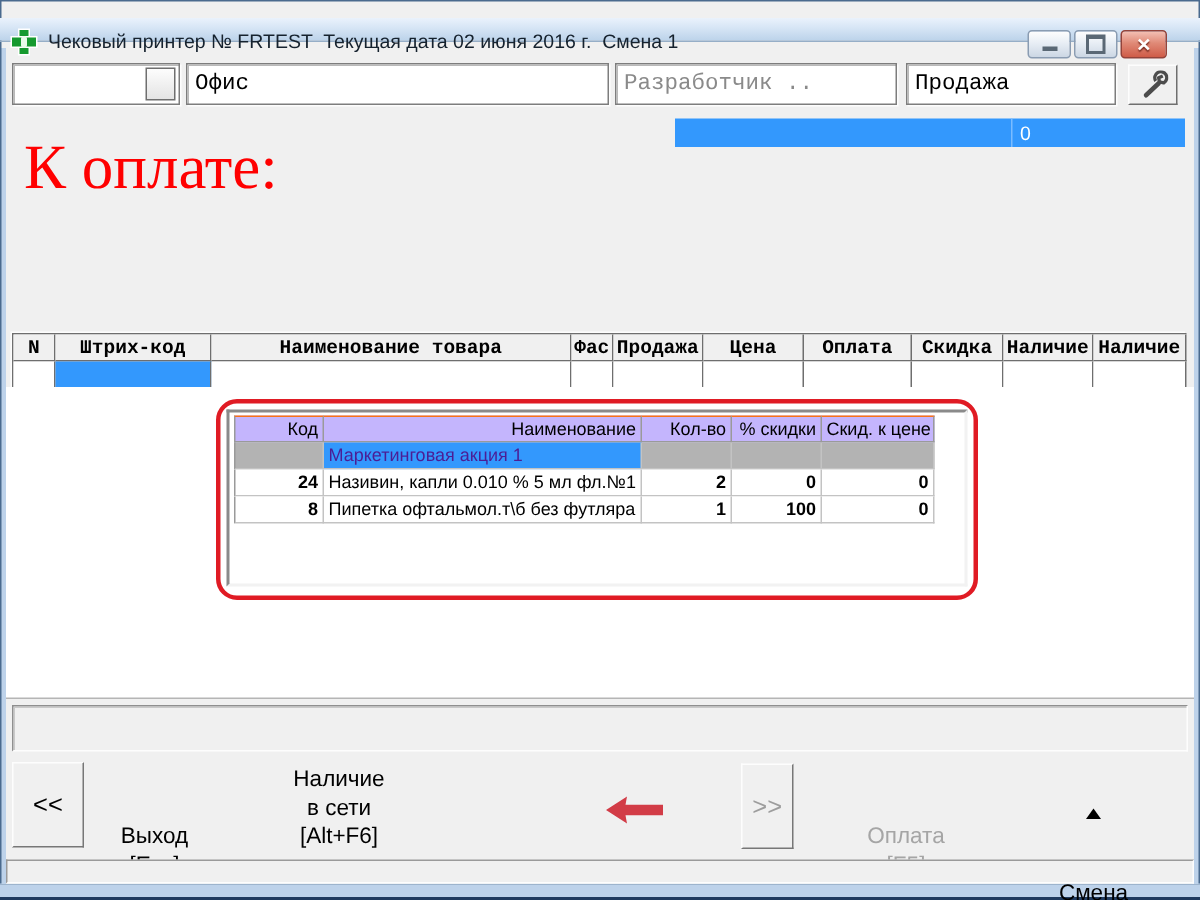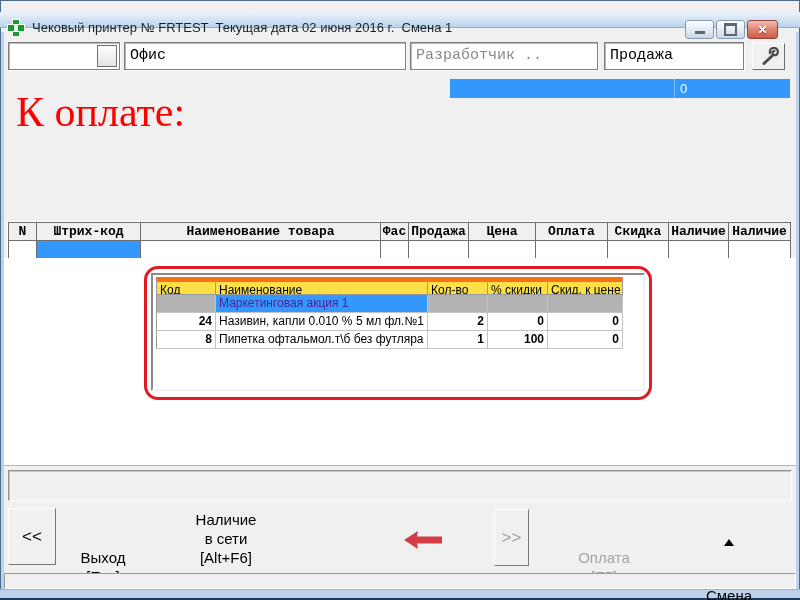--- a/index.html
+++ b/index.html
@@ -80,21 +80,21 @@
     border-bottom:1px solid #b5b5b5;}
 
   
   #popup-annot{left:144px;top:266px;width:508px;height:134px;border:3px solid #e01b24;border-radius:14px;}
   #popup-panel{left:151px;top:273px;width:494px;height:118px;background:#fff;
     border:2px solid;border-color:#8a8a8a #f2f2f2 #f2f2f2 #8a8a8a;}
   #popup-table{position:absolute;left:3px;top:2px;}
   .pt-row{display:flex;}
   .pt-cell{box-sizing:border-box;height:18px;font-size:12px;line-height:17px;overflow:hidden;
     border-right:1px solid #9a9a9a;border-bottom:1px solid #9a9a9a;padding:0 3px;white-space:pre;}
-  .pt-head{background:#fde047;text-align:left;border-top:5px solid #f97316;}
+  .pt-head{background:#c4b5fd;text-align:right;border-top:1px solid #f97316;}
   .pt-head:first-child,.pt-body .pt-cell:first-child{border-left:1px solid #9a9a9a;}
   .pt-body .pt-cell{border-color:#c3c3c3;background:#fff;}
   .pt-num{text-align:right;font-weight:bold;}
   .p0{width:60px;}.p1{width:212px;}.p2{width:60px;}.p3{width:60px;}.p4{width:75px;}
   .group-row .pt-cell{background:#b3b3b3;}
   .group-row .name{background:#3398fd;color:#4c1d95;}
 
   
   #entry-field{left:8px;top:470px;width:784px;height:31px;background:#f0f0f0;
     border:1px solid;border-color:#8f8f8f #fdfdfd #fdfdfd #8f8f8f;box-shadow:inset 1px 1px 0 #c9c9c9;}

